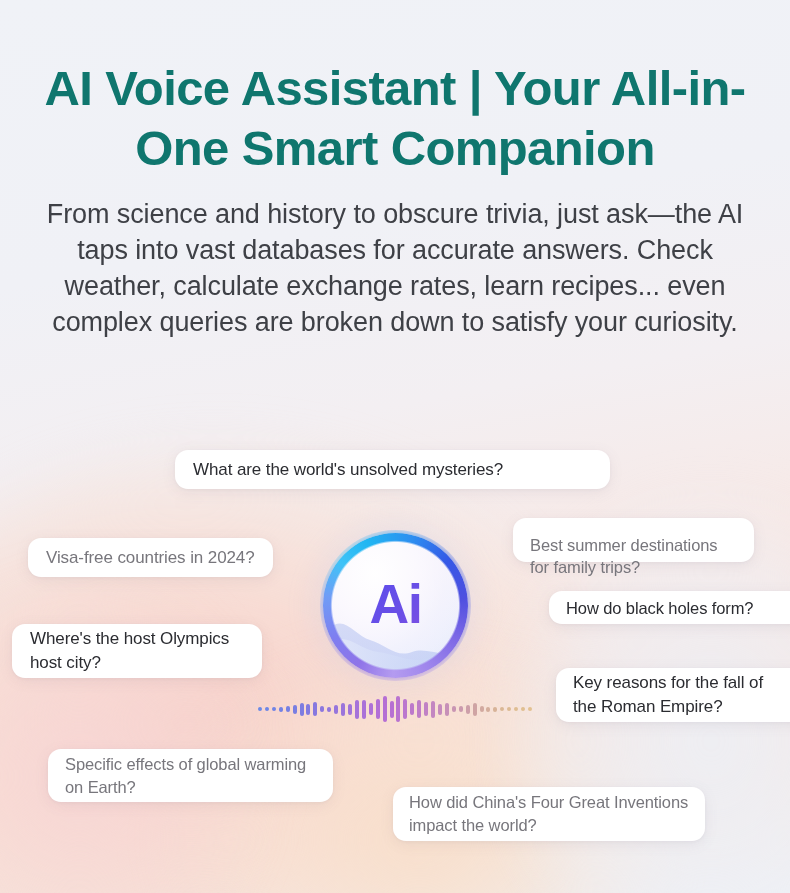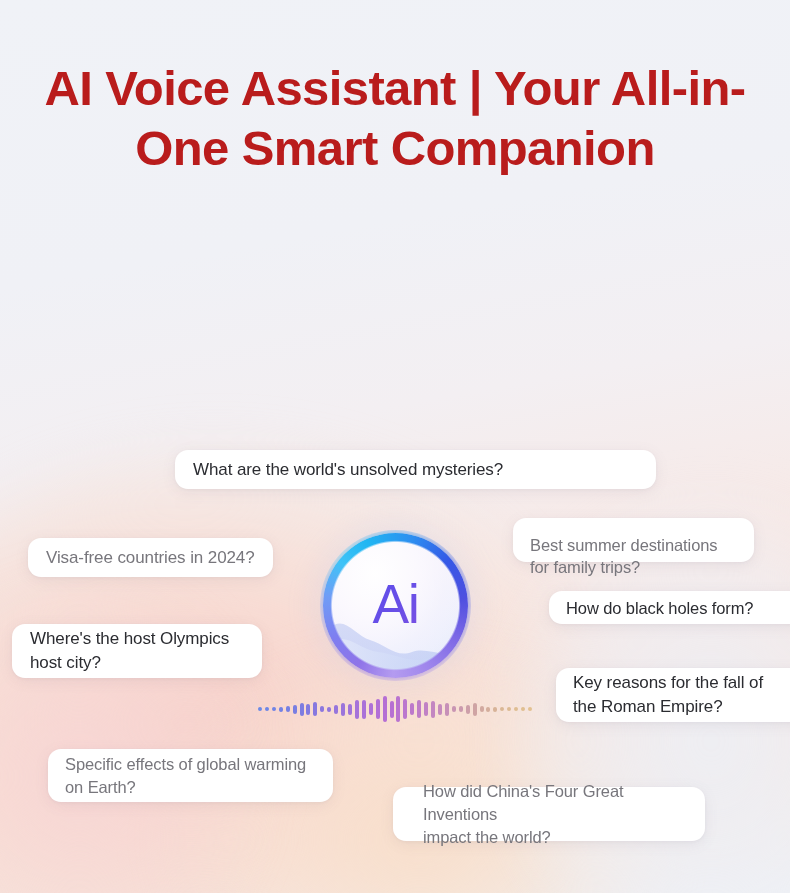--- a/index.html
+++ b/index.html
@@ -89,21 +89,21 @@
     left: 0; right: 0;
     top: 58px;
     padding: 0 26px;
     text-align: center;
   }
   #page-title {
     font-size: 49px;
     line-height: 60px;
     font-weight: 700;
     letter-spacing: -0.6px;
-    color: #b91c1c;
+    color: #0f766e;
     white-space: pre-line;
   }
   #page-subtitle {
     margin-top: 18px;
     font-size: 27px;
     line-height: 36px;
     font-weight: 400;
     color: #3e4046;
     letter-spacing: -0.1px;
     padding: 0 6px;
@@ -185,21 +185,21 @@
     overflow: hidden;
   }
   #orb-wave-low svg { display:block; }
   #orb-text {
     position: absolute;
     inset: 0;
     display: flex;
     align-items: center;
     justify-content: center;
     font-size: 55px;
-    font-weight: 400;
+    font-weight: 700;
     letter-spacing: -1.5px;
     line-height: 1;
     padding-bottom: 2px;
     background: linear-gradient(128deg, #6d5cf0 0%, #5a4ded 26%, #6a4fe6 54%, #8a4fe0 80%, #9b52dd 100%);
     -webkit-background-clip: text;
     background-clip: text;
     color: transparent;
     -webkit-text-fill-color: transparent;
   }
 
@@ -231,21 +231,21 @@
     letter-spacing: -0.1px;
     white-space: pre-line;
     display: flex;
     align-items: center;
   }
   .bubble.dark  { color: #2b2c31; font-weight: 500; }
   .bubble.muted { color: #77767c; font-weight: 500; }
 
   #bubble-mysteries {
     left: 175px; top: 450px;
-    width: 481px; height: 39px;
+    width: 435px; height: 39px;
     padding: 0 18px;
     border-radius: 13px;
   }
   #bubble-visa {
     left: 28px; top: 538px;
     width: 245px; height: 39px;
     padding: 4px 18px;
     border-radius: 13px;
   }
   #bubble-summer {
@@ -282,37 +282,38 @@
     left: 48px; top: 749px;
     width: 285px; height: 53px;
     padding: 8px 17px;
     border-radius: 13px;
     line-height: 23px;
     font-size: 16.5px;
   }
   #bubble-china {
     left: 393px; top: 787px;
     width: 312px; height: 54px;
-    padding: 0 30px;
+    padding: 0 16px;
     border-radius: 13px;
     line-height: 23px;
     font-size: 16.5px;
   }
 </style>
 </head>
 <body>
 
 <div id="bg-base"></div>
 <div id="bg-pink-glow"></div>
 <div id="bg-peach-glow"></div>
 <div id="bg-rose-glow"></div>
 <div id="bg-cool-right"></div>
 
 <div id="header">
   <h1 id="page-title">AI Voice Assistant | Your All-in-One Smart Companion</h1>
+  <p id="page-subtitle">From science and history to obscure trivia, just ask—the AI taps into vast databases for accurate answers. Check weather, calculate exchange rates, learn recipes... even complex queries are broken down to satisfy your curiosity.</p>
 </div>
 
 <div id="orb-wrap">
   <div id="orb-halo"></div>
   <div id="orb-ring-soft"></div>
   <div id="orb-body"></div>
   <div id="orb-wave-low">
     <svg width="131" height="131" viewBox="0 0 131 131">
       <defs>
         <linearGradient id="lw1" x1="0" y1="0" x2="1" y2="1">

